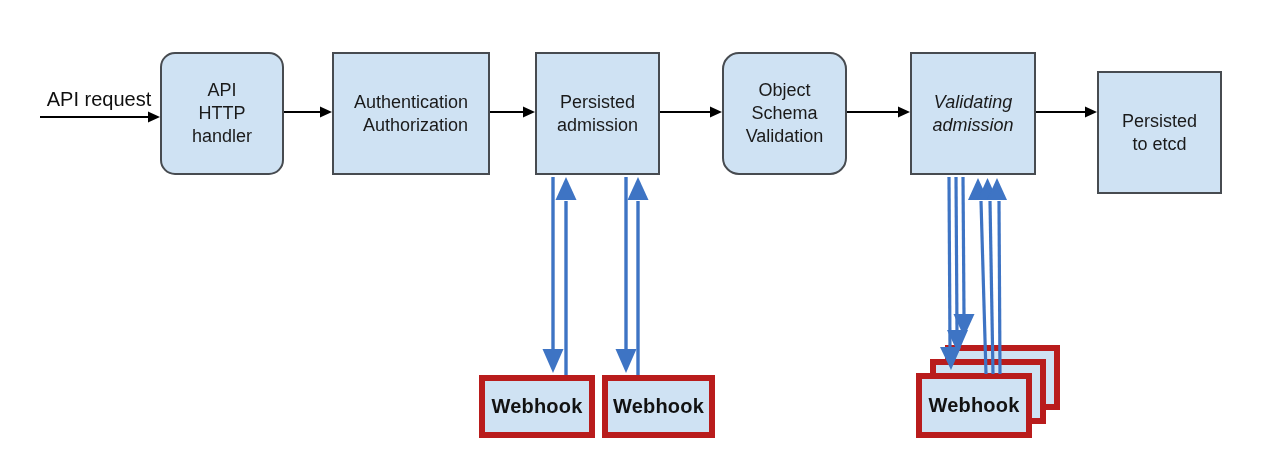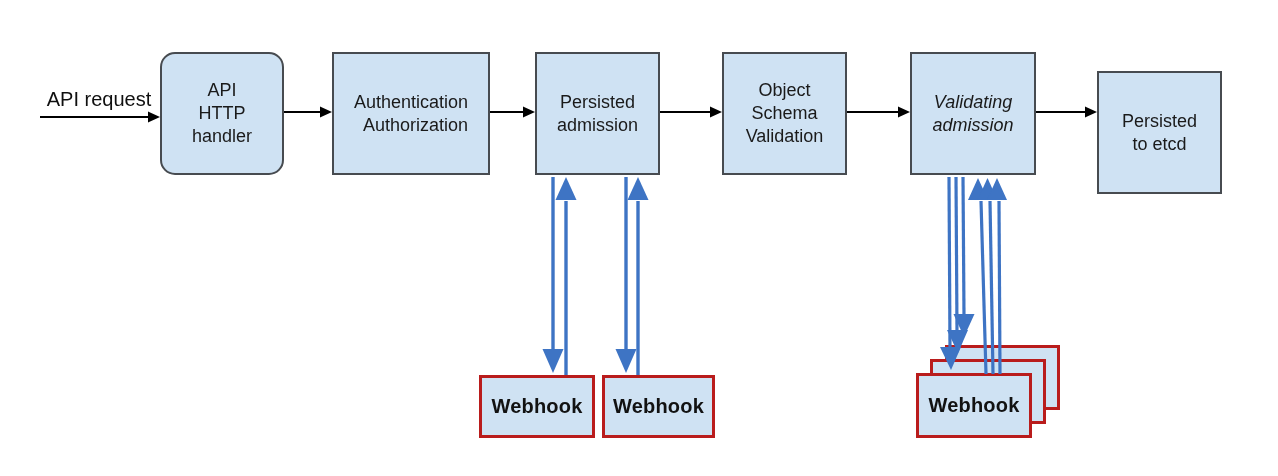--- a/index.html
+++ b/index.html
@@ -7,21 +7,21 @@
     position:relative; width:1278px; height:476px; background:#ffffff;
     font-family:"Liberation Sans", sans-serif; overflow:hidden;padding-left:46px;
   }
   .node {
     position:absolute; background:#cfe2f3; border:2px solid #474b50;
     box-sizing:border-box; display:flex; align-items:center; justify-content:center;
     text-align:center; color:#1a1a1a; font-size:18px; line-height:23px;
   }
   .node .lbl { white-space:pre-line; }
   .webhook {
-    position:absolute; background:#cfe2f3; border:3px solid #b91c1c;
+    position:absolute; background:#cfe2f3; border:6px solid #b91c1c;
     box-sizing:border-box; display:flex; align-items:center; justify-content:center;
     color:#121212; font-size:20px; font-weight:700; letter-spacing:0.2px;
   }
   .api-label {
     position:absolute; left:40px; top:88px; width:118px; text-align:center;
     font-size:20px; line-height:22px; color:#0f0f0f;
   }
   .arrows-layer { position:absolute; left:0; top:0; pointer-events:none; }
 </style>
 </head>
@@ -40,21 +40,21 @@
   <div class="node" style="left:332px; top:52px; width:158px; height:123px;text-align:right;">
     <span class="lbl">Authentication
 Authorization</span>
   </div>
 
   <div class="node" style="left:535px; top:52px; width:125px; height:123px;">
     <span class="lbl">Persisted
 admission</span>
   </div>
 
-  <div class="node" style="left:722px; top:52px; width:125px; height:123px;">
+  <div class="node" style="left:722px; top:52px; width:125px; height:123px;border-radius:17px;">
     <span class="lbl">Object
 Schema
 Validation</span>
   </div>
 
   <div class="node" style="left:910px; top:52px; width:126px; height:123px;font-style:italic;">
     <span class="lbl">Validating
 admission</span>
   </div>
 

